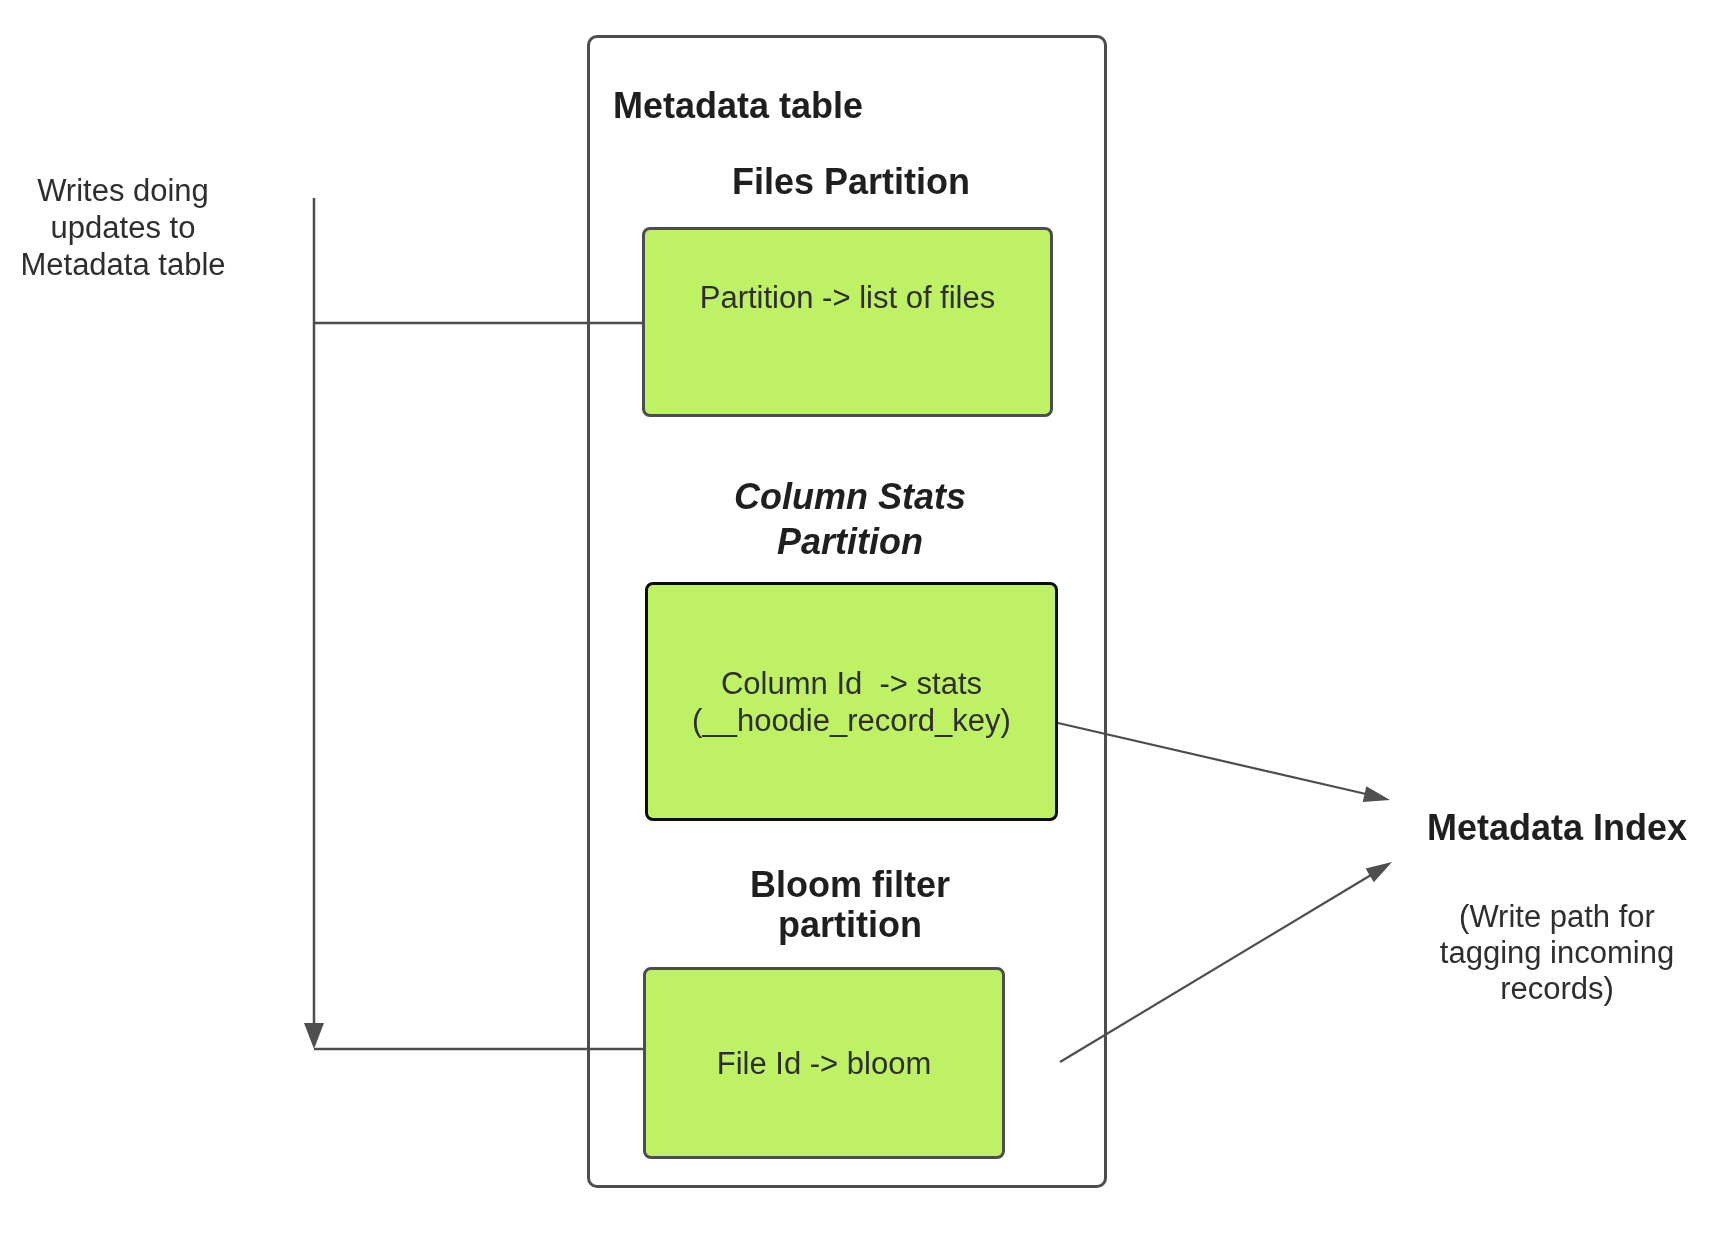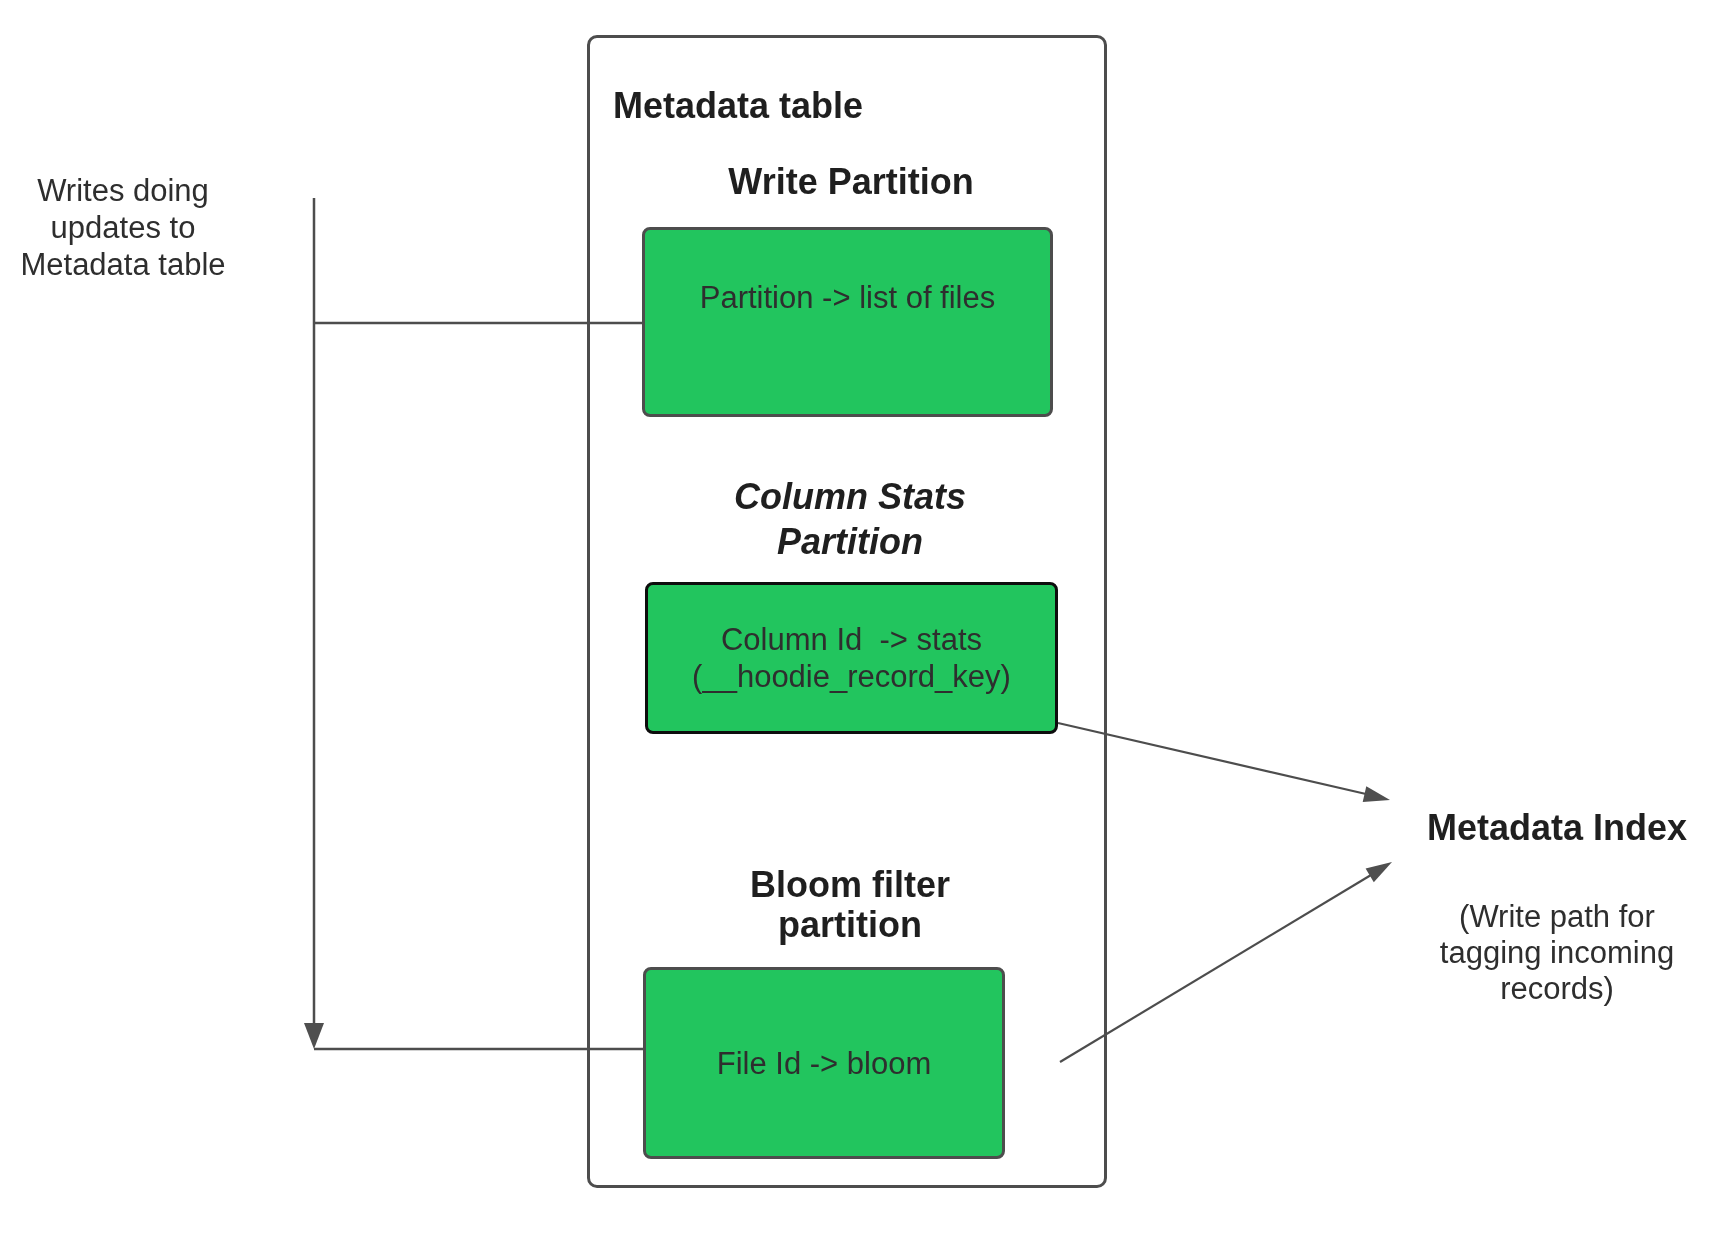--- a/index.html
+++ b/index.html
@@ -68,31 +68,31 @@
   .bloom-heading   { left: 650px; top: 865px; line-height: 40px; }
   
   .inner-box {
     position: absolute;
     border: 3px solid #4d4d4d;
     border-radius: 8px;
     display: flex;
     justify-content: center;
     align-items: center;
     text-align: center;
-    background: #22c55e;
+    background: #bef264;
   }
   .files-box {
     left: 642px; top: 227px;
     width: 411px; height: 190px;
     align-items: flex-start;
     padding-top: 49px;
   }
   .column-box {
     left: 645px; top: 582px;
-    width: 413px; height: 152px;
+    width: 413px; height: 239px;
     border: 3px solid #0d0d0d;
     line-height: 39px;
   }
   .bloom-box {
     left: 643px; top: 967px;
     width: 362px; height: 192px;
   }
   .inner-box .box-label {
     white-space: pre-wrap;
   }
@@ -133,21 +133,21 @@
   </svg>
 
   <div class="txt body-text writes-note">Writes doing
 updates to
 Metadata table</div>
 
   <div class="outer-box"></div>
 
   <div class="txt heading outer-title">Metadata table</div>
 
-  <div class="txt heading sec-heading files-heading">Write Partition</div>
+  <div class="txt heading sec-heading files-heading">Files Partition</div>
   <div class="inner-box files-box">
     <span class="body-text box-label">Partition -&gt; list of files</span>
   </div>
 
   <div class="txt heading sec-heading column-heading">Column Stats
 Partition</div>
   <div class="inner-box column-box">
     <span class="body-text box-label">Column Id  -&gt; stats
 (__hoodie_record_key)</span>
   </div>

